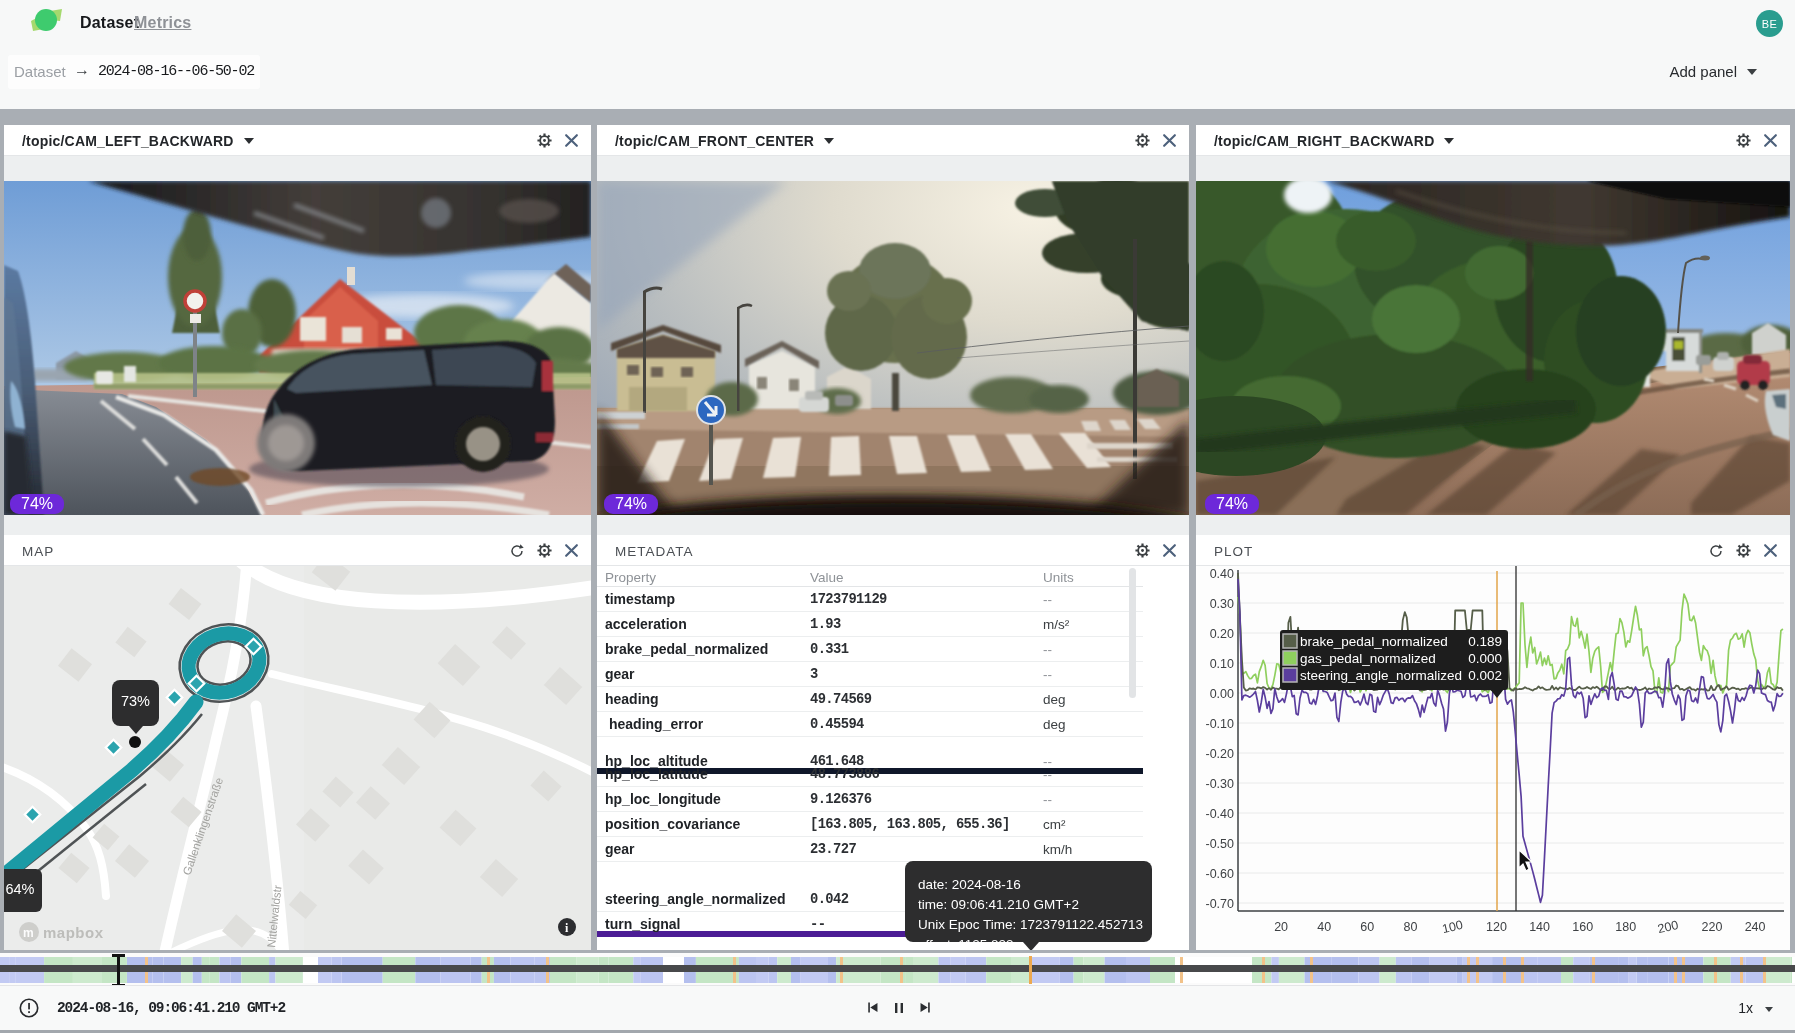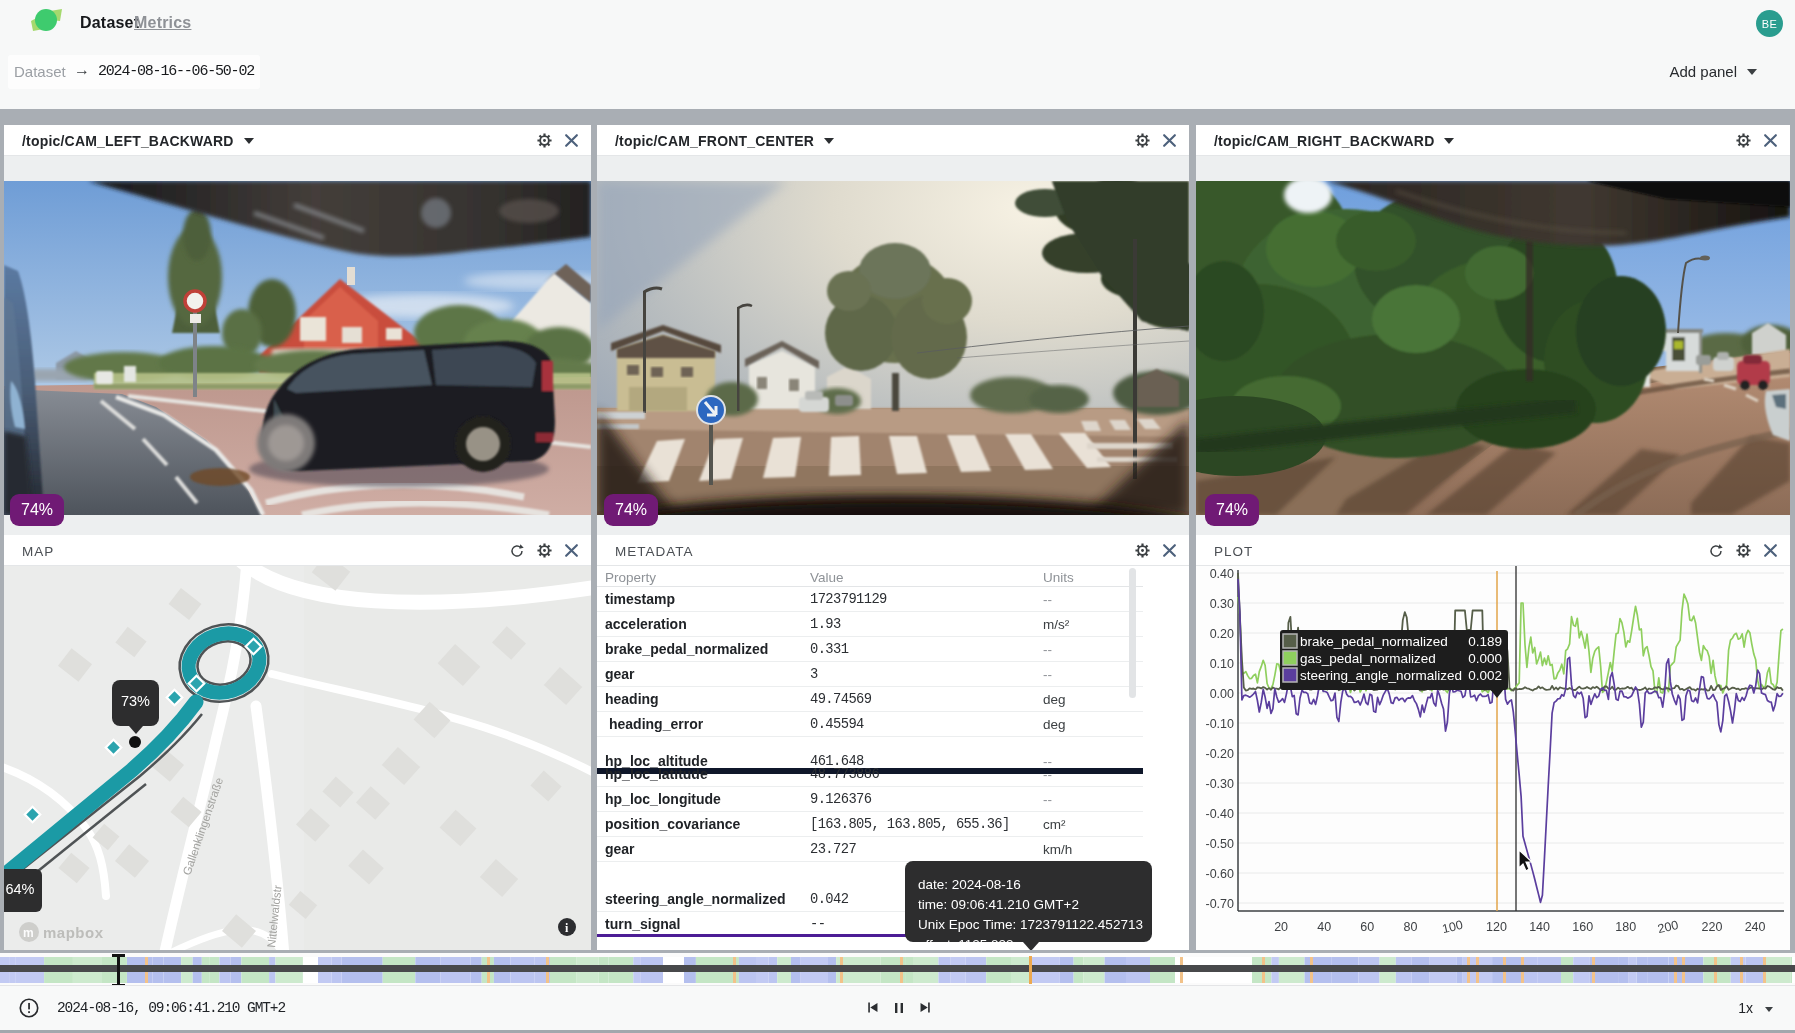--- a/index.html
+++ b/index.html
@@ -24,24 +24,24 @@
   .p-r2 { top:426px; height:415px; }
   .p-c1 { left:4px; width:587px; }
   .p-c2 { left:597px; width:592px; }
   .p-c3 { left:1196px; width:594px; }
   .phead { position:absolute; left:0; top:0; right:0; height:31px; background:#fff; border-bottom:1px solid #e4e6e8; }
   .ptitle { position:absolute; left:18px; top:8px; font-size:14px; font-weight:bold; color:#23262a; letter-spacing:.2px; }
   .ptitle2 { position:absolute; left:18px; top:9px; font-size:13.5px; color:#4b4f54; letter-spacing:1px; }
   .picons { position:absolute; right:12px; top:7px; display:flex; gap:11px; align-items:center;}
   .cambody { position:absolute; left:0; top:31px; right:0; bottom:0; background:#edeff0; }
   .camimg { position:absolute; left:0; top:25px; }
-  .badge { position:absolute; width:54px; height:32px; background:#701a75; border-radius:9px; color:#fff;
+  .badge { position:absolute; width:54px; height:20px; background:#6d28d9; border-radius:9px; color:#fff;
     font-size:16px; display:flex; align-items:center; justify-content:center; z-index:5;}
   .dk-tip { position:absolute; background:#2d2d2e; border-radius:8px; color:#ffffff; z-index:8;}
-  .mono { font-family:"Liberation Mono",monospace; }
+  .mono { font-family:"Liberation Mono",monospace;font-weight:bold; }
 </style>
 </head>
 <body>
 <div class="nav">
   <svg class="logo" viewBox="0 0 34 28">
     <path d="M1 14 L12 8 L14 22 L3 24 Z" fill="#a5d96e"></path>
     <path d="M20 4 L32 2 L30 14 L21 13 Z" fill="#a5d96e"></path>
     <circle cx="16" cy="13" r="11" fill="#3ecb6e"></circle>
   </svg>
   <div class="navtab" style="left:80px;">Dataset</div>
@@ -621,21 +621,21 @@
       <div style="position:absolute; left:0; right:0; top:271px; height:25px; border-bottom:1px solid #eceeef;">
         <div style="position:absolute; left:8px; top:4px; font-size:14px; font-weight:bold; color:#202327;">gear</div>
         <div class="mono" style="position:absolute; left:213px; top:5px; font-size:13.8px; color:#2c2f33; letter-spacing:-0.6px;">23.727</div>
         <div style="position:absolute; left:446px; top:5px; font-size:13.5px; color:#3c4043;">km/h</div>
       </div>
       <div style="position:absolute; left:0; right:0; top:321px; height:25px; border-bottom:1px solid #eceeef;">
         <div style="position:absolute; left:8px; top:4px; font-size:14px; font-weight:bold; color:#202327;">steering_angle_normalized</div>
         <div class="mono" style="position:absolute; left:213px; top:5px; font-size:13.8px; color:#2c2f33; letter-spacing:-0.6px;">0.042</div>
         <div style="position:absolute; left:446px; top:5px; font-size:13.5px; color:#8e9297;">--</div>
       </div>
-      <div style="position:absolute; left:0; right:0; top:346px; height:25px; border-bottom:3px solid #4c1d95;">
+      <div style="position:absolute; left:0; right:0; top:346px; height:25px; border-bottom:6px solid #4c1d95;">
         <div style="position:absolute; left:8px; top:4px; font-size:14px; font-weight:bold; color:#202327;">turn_signal</div>
         <div class="mono" style="position:absolute; left:213px; top:5px; font-size:13.8px; color:#2c2f33; letter-spacing:-0.6px;">--</div>
         <div style="position:absolute; left:446px; top:5px; font-size:13.5px; color:#8e9297;">--</div>
       </div>
       <div style="position:absolute; left:532px; top:2px; width:7px; height:130px; background:#e2e4e6; border-radius:4px;"></div>
     </div>
     <div class="dk-tip" style="left:308px; top:326px; width:247px; height:81px; z-index:9;">
       <div style="padding:14px 0 0 13px; font-size:13.5px; line-height:20px; white-space:nowrap;">date: 2024-08-16<br>time: 09:06:41.210 GMT+2<br>Unix Epoc Time: 1723791122.452713<br>offset: 1125.833 sec</div>
       <div style="position:absolute; left:118px; bottom:-9px; width:0; height:0; border-left:8px solid transparent; border-right:8px solid transparent; border-top:9px solid #2d2d2e;"></div>
     </div>

